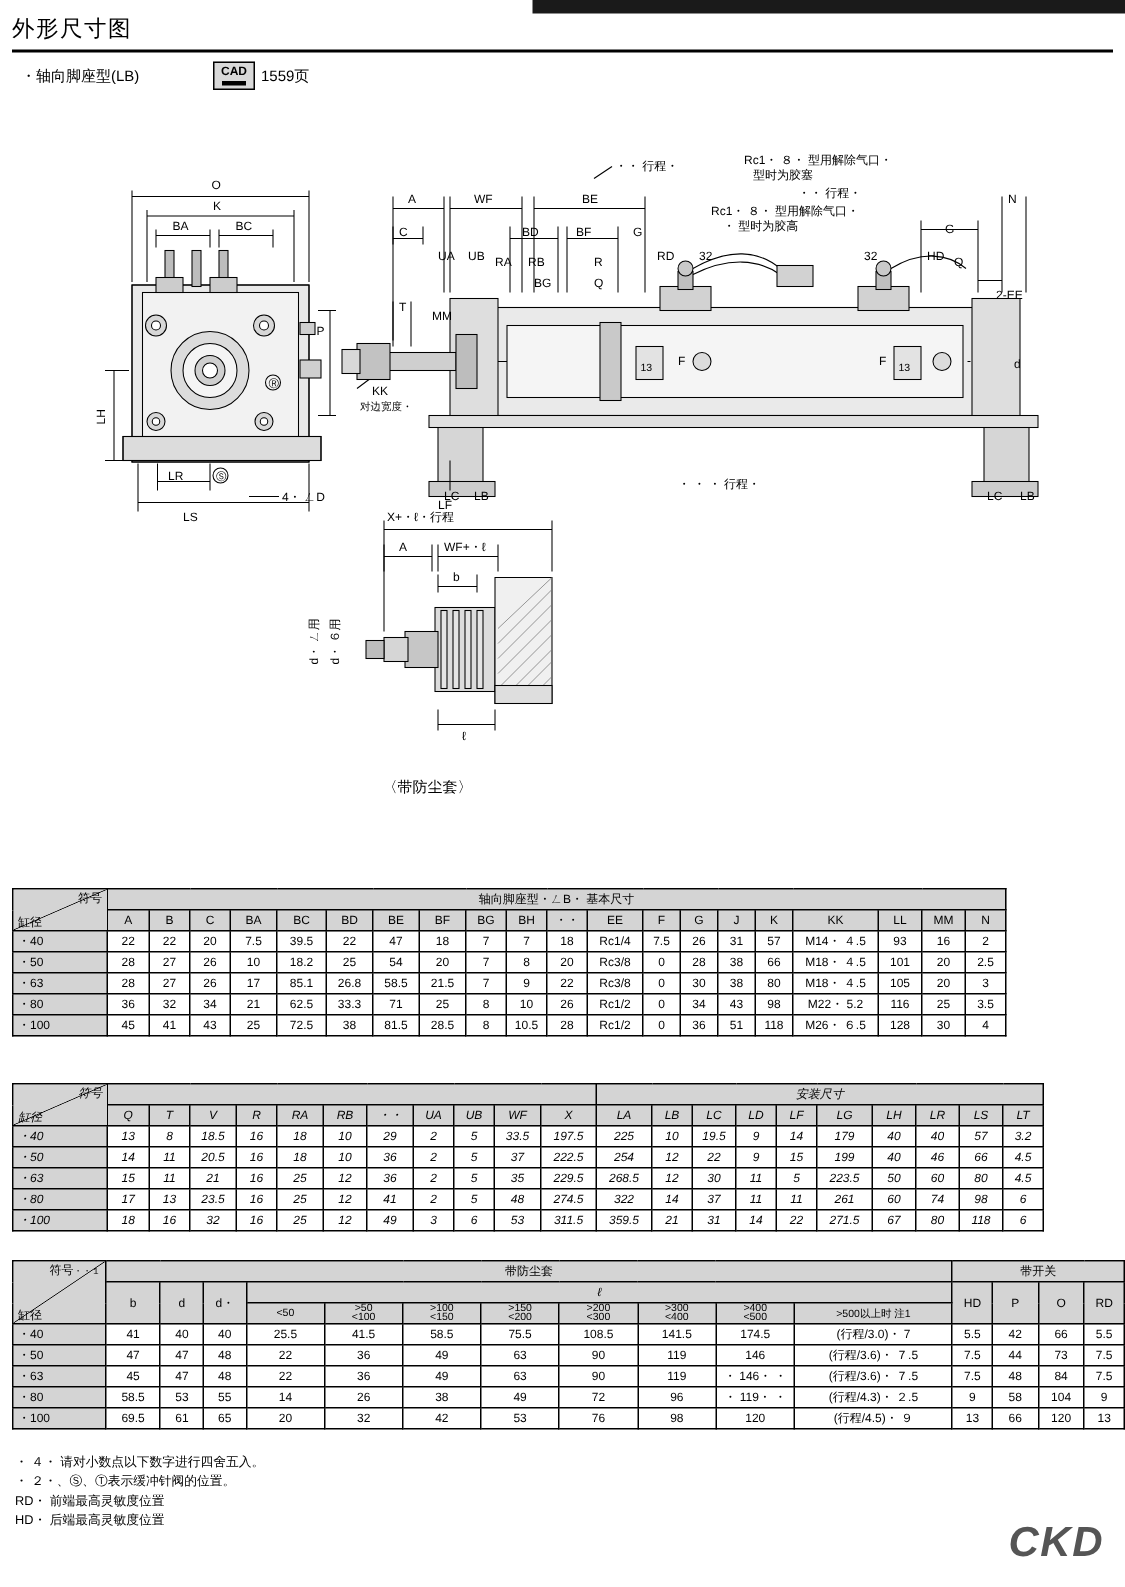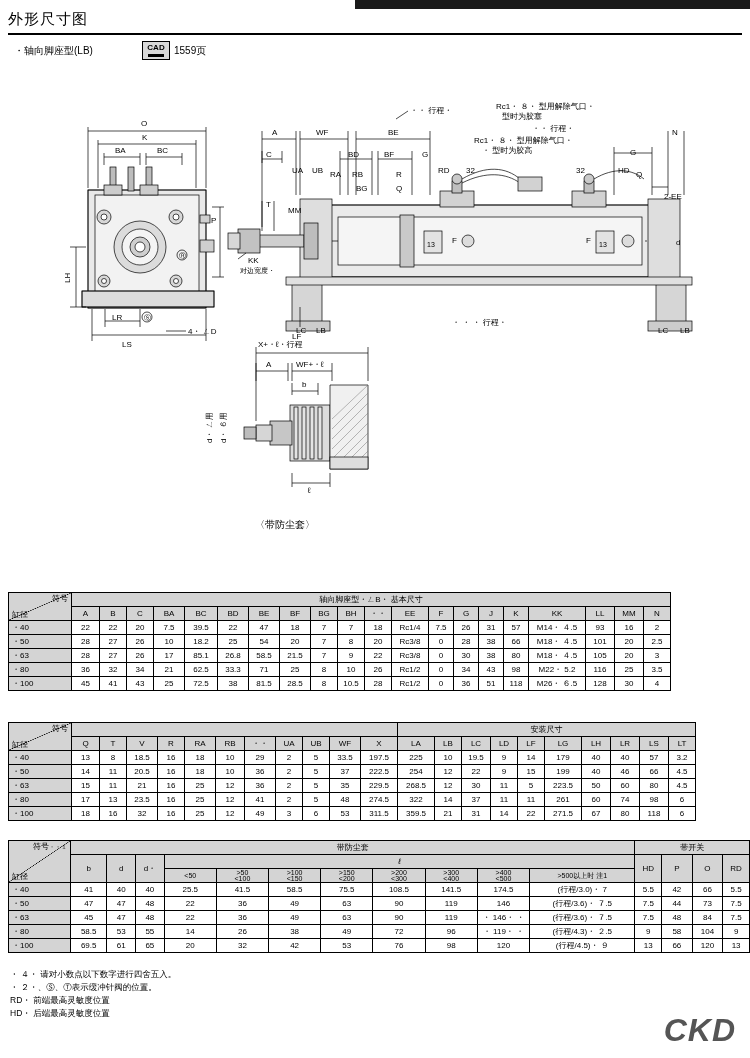--- a/index.html
+++ b/index.html
@@ -27,33 +27,33 @@
 
   
   table{border-collapse:collapse;position:absolute;font-size:8px;}
   th,td{border:1px solid #000;text-align:center;padding:0;height:13px;}
   .hdr{background:#d4d4d4;font-weight:normal;}
   .lbl{background:#d4d4d4;text-align:left;padding-left:3px;}
 
   
   #t1{top:592px;left:8px;}
   
-  #t2{top:722px;left:8px;}
+  #t2{top:722px;left:8px;font-style:italic;}
   
   #t3{top:840px;left:8px;}
 
   .diag{position:relative;background:#d4d4d4;}
   .diag:after{content:"";position:absolute;left:0;top:0;width:100%;height:100%;
     background:linear-gradient(to right bottom, transparent calc(50% - 0.5px), #000 50%, transparent calc(50% + 0.5px));}
   .diag .a{position:absolute;right:3px;top:0px;}
   .diag .b{position:absolute;left:3px;bottom:0px;}
 
   
   .notes{position:absolute;top:968px;left:10px;font-size:8.5px;line-height:13px;}
-  .logo{position:absolute;top:1012px;right:14px;font-size:32px;font-weight:bold;font-style:italic;color:#555;letter-spacing:1px;}
+  .logo{position:absolute;top:1012px;right:14px;font-size:28px;font-weight:bold;font-style:italic;color:#555;letter-spacing:1px;}
 </style>
 </head>
 <body>
 
 <div class="topbar"></div>
 
 <div class="page-title">外形尺寸图</div>
 <div class="title-rule"></div>
 <div class="sub-line"><span class="bullet">・</span><span>轴向脚座型(LB)</span></div>
 <div class="cad-box"><span>CAD</span><span class="foot"></span></div>

